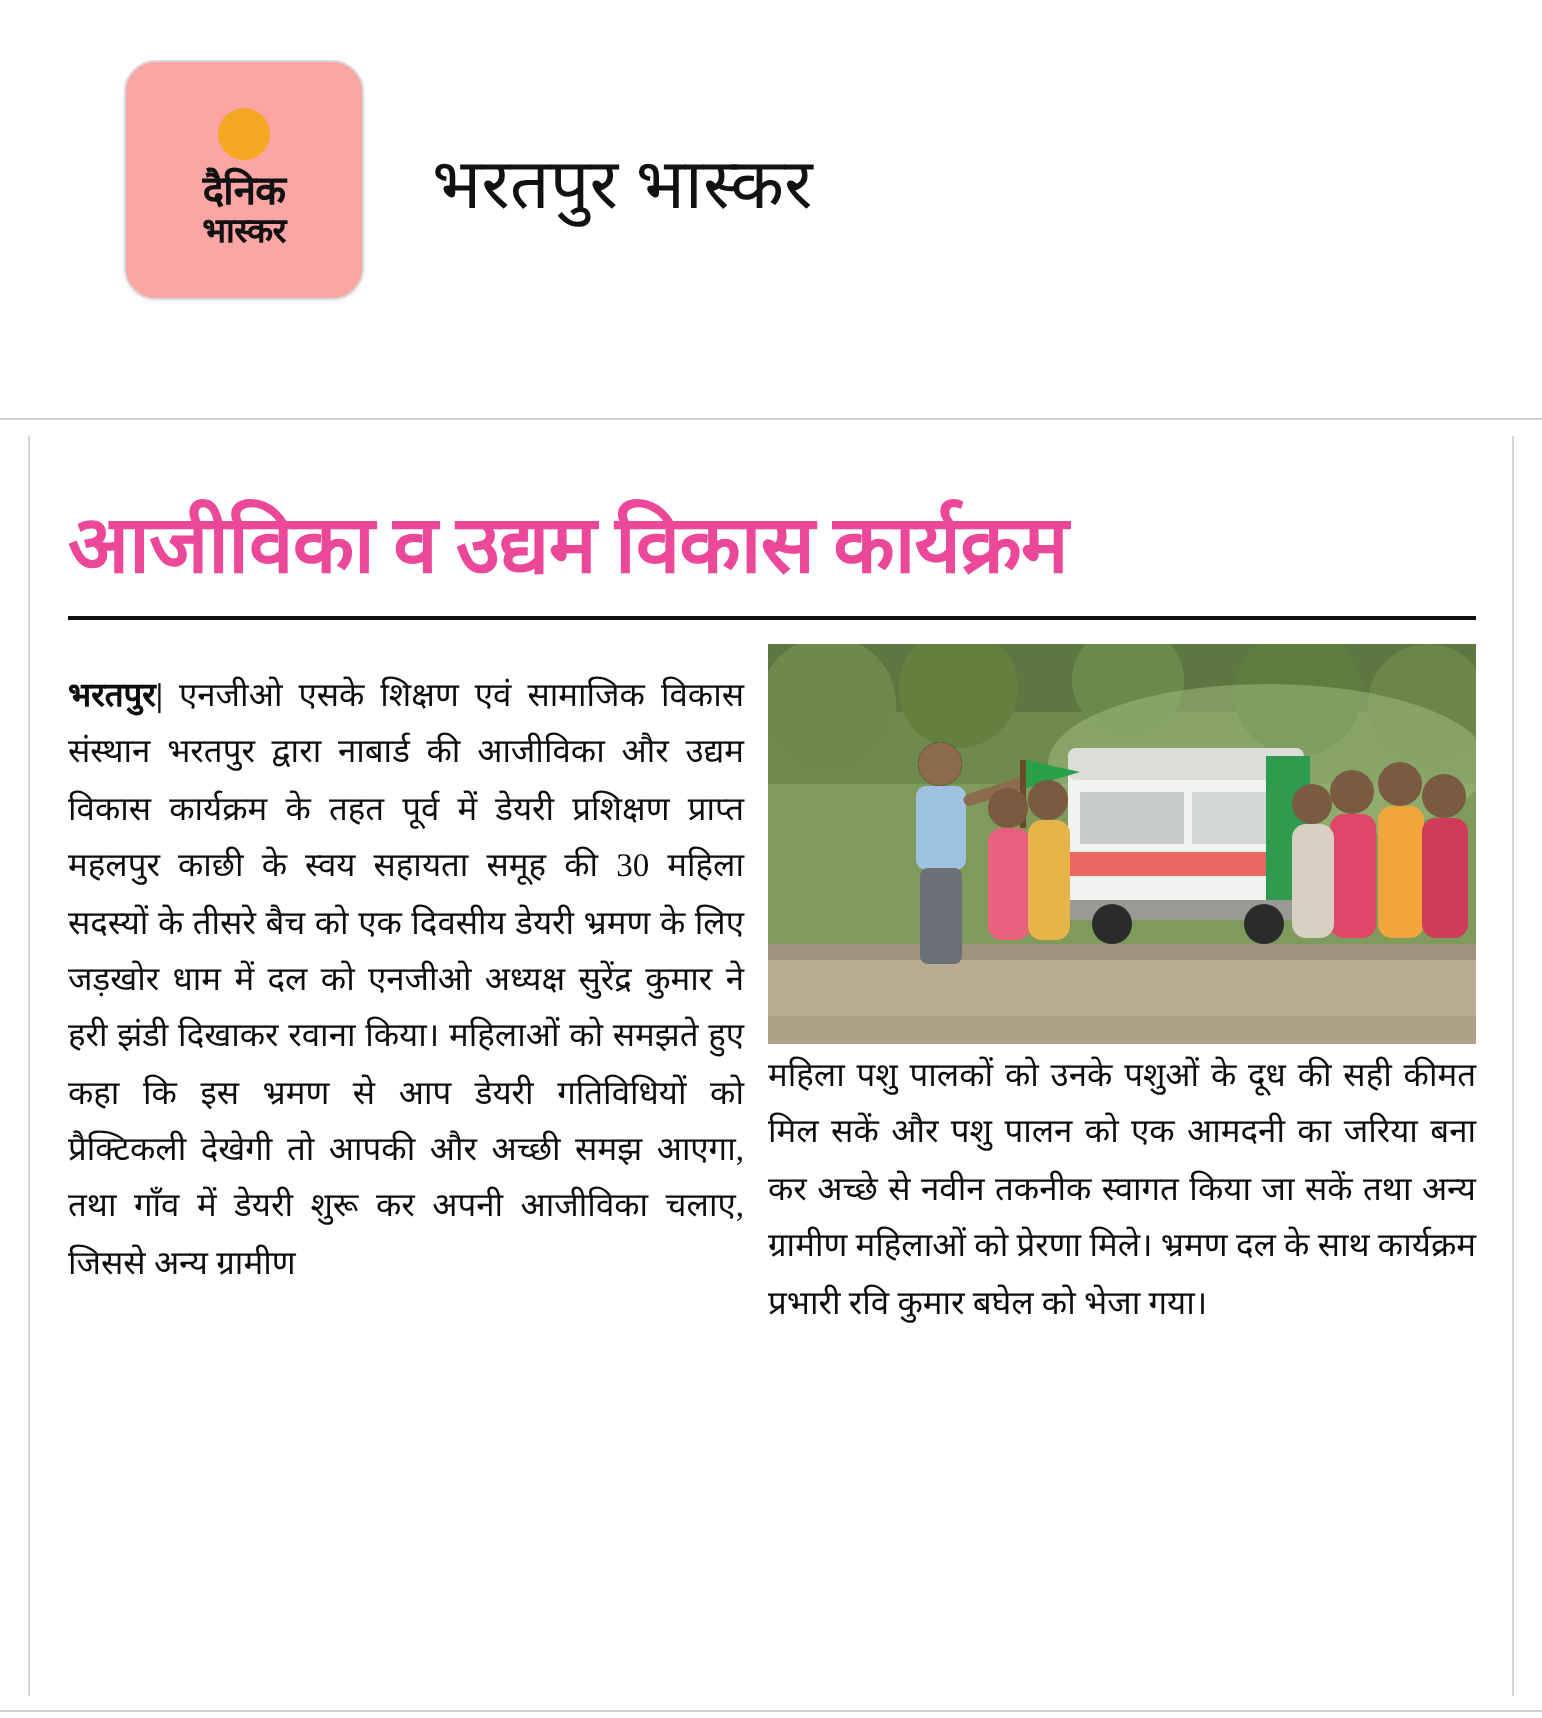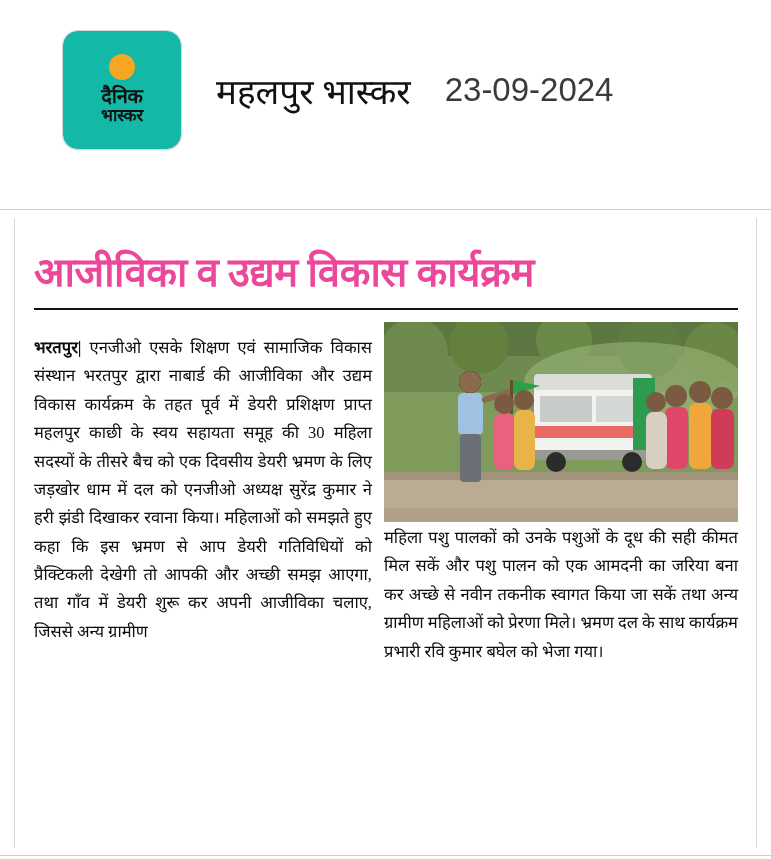--- a/index.html
+++ b/index.html
@@ -28,21 +28,21 @@
     padding: 30px 0 0 62px;
     height: 150px;
     box-sizing: border-box;
   }
 
   .logo-box {
     width: 118px;
     height: 118px;
     border: 1px solid #d8d8d8;
     border-radius: 16px;
-    background: #14b8a6;
+    background: #fca5a5;
     box-shadow: 0 1px 2px rgba(0,0,0,0.06);
     display: flex;
     flex-direction: column;
     align-items: center;
     justify-content: center;
     flex: none;
   }
   .logo-dot {
     width: 26px;
     height: 26px;
@@ -193,22 +193,21 @@
 <body>
 
 <div class="page">
 
   <div class="masthead">
     <div class="logo-box">
       <div class="logo-dot"></div>
       <div class="logo-line1">दैनिक</div>
       <div class="logo-line2">भास्कर</div>
     </div>
-    <div class="edition-title">महलपुर भास्कर</div>
-    <div class="edition-date">23-09-2024</div>
+    <div class="edition-title">भरतपुर भास्कर</div>
   </div>
 
   <div class="rule-top"></div>
   <div class="rule-left"></div>
   <div class="rule-right"></div>
 
   <div class="article">
     <h1 class="headline">
       <span class="hl-line">आजीविका व उद्यम विकास कार्यक्रम</span>
     </h1>

